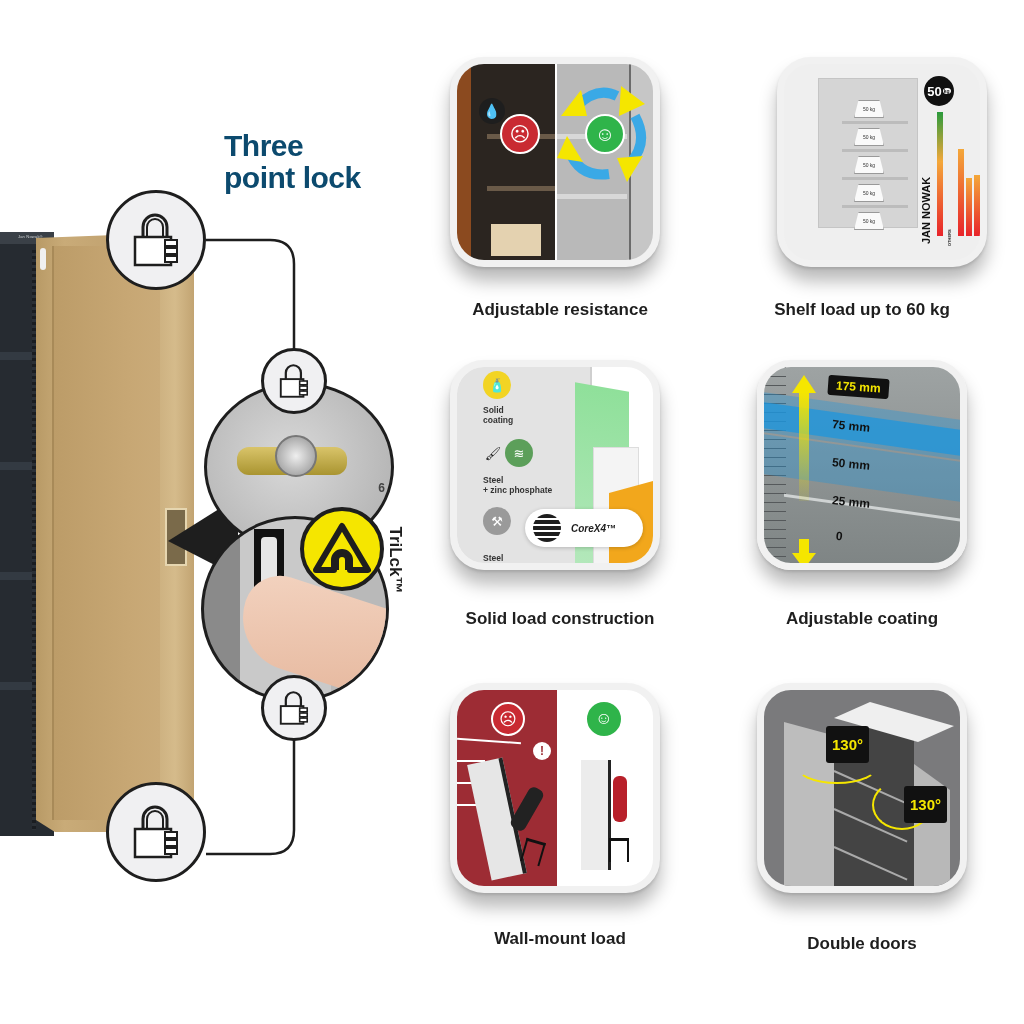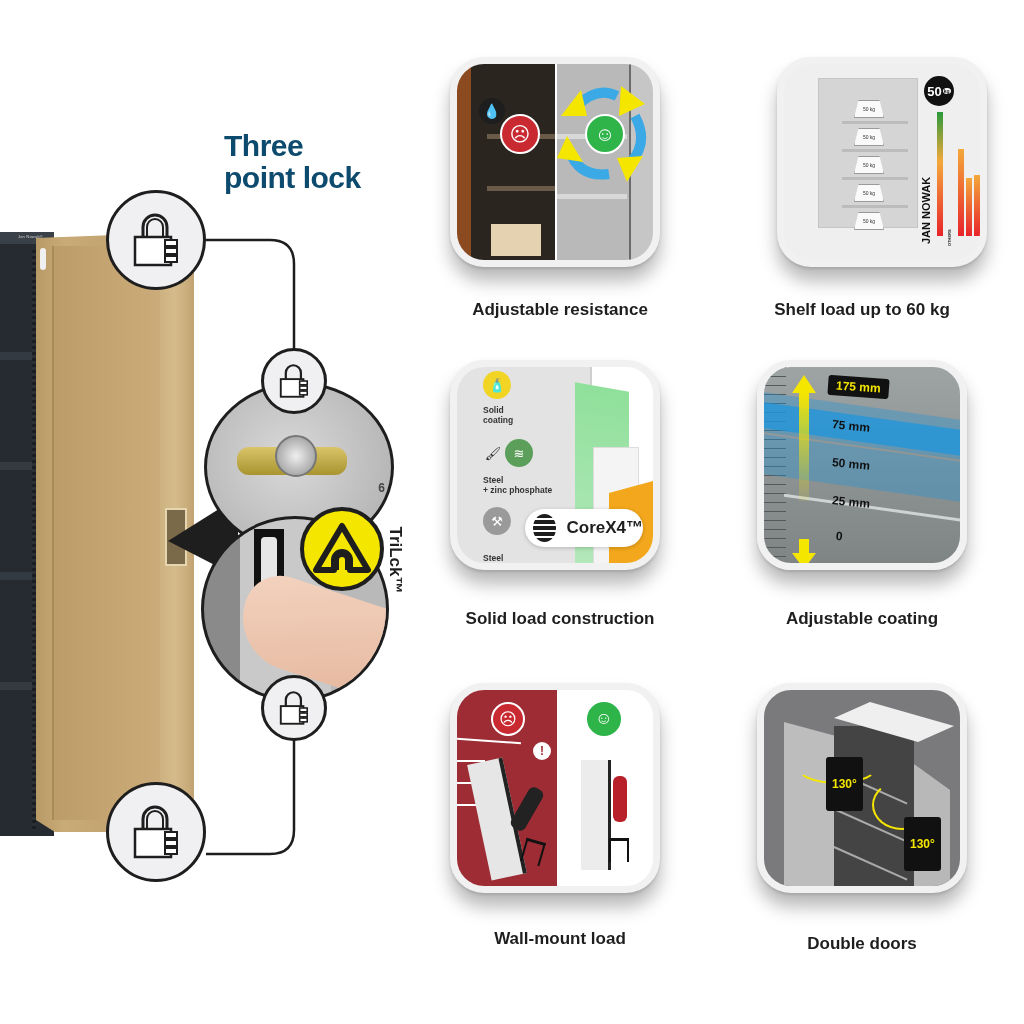--- a/index.html
+++ b/index.html
@@ -70,21 +70,21 @@
     
     .t-steel { background: #ffffff; }
     .steel-panel { position: absolute; left: 0; top: 0; width: 135px; height: 100%; background: #e3e3e3; border-right: 2px solid #cfcfcf; }
     .layer-green { position: absolute; left: 118px; top: 20px; width: 54px; height: 190px; background: linear-gradient(#8fe09a,#b5e8bc); transform: skewY(10deg); }
     .layer-white { position: absolute; left: 136px; top: 80px; width: 46px; height: 130px; background: #f4f4f4; border: 1px solid #ddd; }
     .layer-orange { position: absolute; left: 152px; top: 120px; width: 44px; height: 100px; background: #f2a71c; transform: skewY(-15deg); }
     .sicon { position: absolute; width: 28px; height: 28px; border-radius: 50%; display: flex; align-items: center; justify-content: center; font-size: 13px; }
     .stext { position: absolute; font-size: 8.5px; font-weight: 700; color: #333; line-height: 10px; }
     .core-pill { position: absolute; left: 68px; top: 142px; width: 118px; height: 38px; border-radius: 19px; background: #fff; box-shadow: 0 1px 4px rgba(0,0,0,0.2); display: flex; align-items: center; padding-left: 8px; }
     .core-logo { width: 28px; height: 28px; border-radius: 50%; background: repeating-linear-gradient(#1e1e1e 0 4px, #fff 4px 6px); margin-right: 10px; }
-    .core-text { font-size: 17px; font-weight: 700; color: #1e1e1e; }
+    .core-text { font-size: 10px; font-weight: 700; color: #1e1e1e; font-style: italic; }
 
     
     .t-adj { background: linear-gradient(#9ea3a3,#7f8585); }
     .ruler { position: absolute; left: 0; top: 0; width: 22px; height: 100%; background: repeating-linear-gradient(#55595b 0 1px, transparent 1px 9px); }
     .blue-band { position: absolute; left: 0; width: 210px; height: 26px; background: rgba(30,150,220,0.75); transform: skewY(8deg); }
     .blue-soft { position: absolute; left: 0; width: 210px; height: 40px; background: rgba(30,150,220,0.35); transform: skewY(8deg); }
     .up-arrow { position: absolute; left: 28px; top: 8px; width: 0; height: 0; border-left: 12px solid transparent; border-right: 12px solid transparent; border-bottom: 18px solid #f5e600; }
     .up-shaft { position: absolute; left: 35px; top: 24px; width: 10px; height: 110px; background: linear-gradient(#f5e600, rgba(245,230,0,0.1)); }
     .down-arrow { position: absolute; left: 28px; top: 186px; width: 0; height: 0; border-left: 12px solid transparent; border-right: 12px solid transparent; border-top: 16px solid #f5e600; }
     .down-shaft { position: absolute; left: 35px; top: 172px; width: 10px; height: 14px; background: #f5e600; }
@@ -102,21 +102,21 @@
     .person { position: absolute; background: #222; border-radius: 6px; }
     .stool { position: absolute; width: 20px; height: 24px; border-top: 3px solid #111; border-left: 2px solid #111; border-right: 2px solid #111; }
 
     
     .t-door { background: #7a7a7c; }
     .dd-left { position: absolute; left: 20px; top: 32px; width: 50px; height: 168px; background: #bdbdbd; clip-path: polygon(0 0, 100% 8%, 100% 100%, 0 100%); }
     .dd-body { position: absolute; left: 70px; top: 36px; width: 80px; height: 170px; background: #444; }
     .dd-top { position: absolute; left: 70px; top: 12px; width: 120px; height: 40px; background: #efefef; clip-path: polygon(30% 0, 100% 60%, 70% 100%, 0 40%); }
     .dd-right { position: absolute; left: 150px; top: 74px; width: 36px; height: 130px; background: #b8b8b8; clip-path: polygon(0 0, 100% 20%, 100% 100%, 0 100%); }
     .dd-shelf { position: absolute; left: 70px; width: 80px; height: 2px; background: #aaa; transform: rotate(24deg); transform-origin: left; }
-    .deg-tag { position: absolute; background: #111; color: #f5e600; font-size: 12px; font-weight: 700; padding: 20px 6px; border-radius: 3px; margin-top: 31px; }
+    .deg-tag { position: absolute; background: #111; color: #f5e600; font-size: 15px; font-weight: 700; padding: 10px 6px; border-radius: 3px; }
     .arc { position: absolute; border: 2px solid #f5e600; border-radius: 50%; }
   </style>
 </head>
 <body>
 
 <div>
   <div class="cabinet-body"></div>
   <div class="cabinet-top"></div>
   <span class="brand-plate">Jan Nowak®</span>
   <div class="cab-shelf" style="top:352px"></div>

